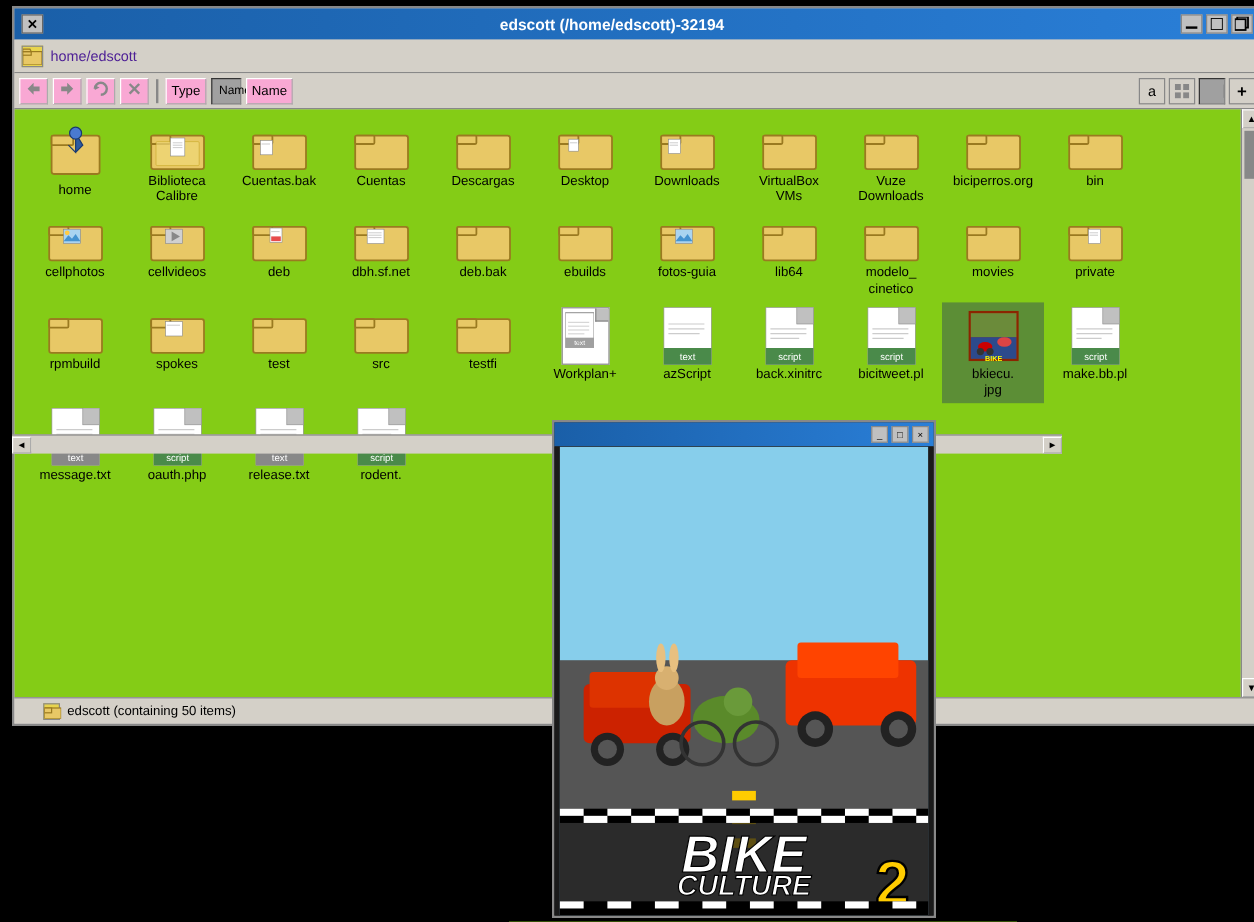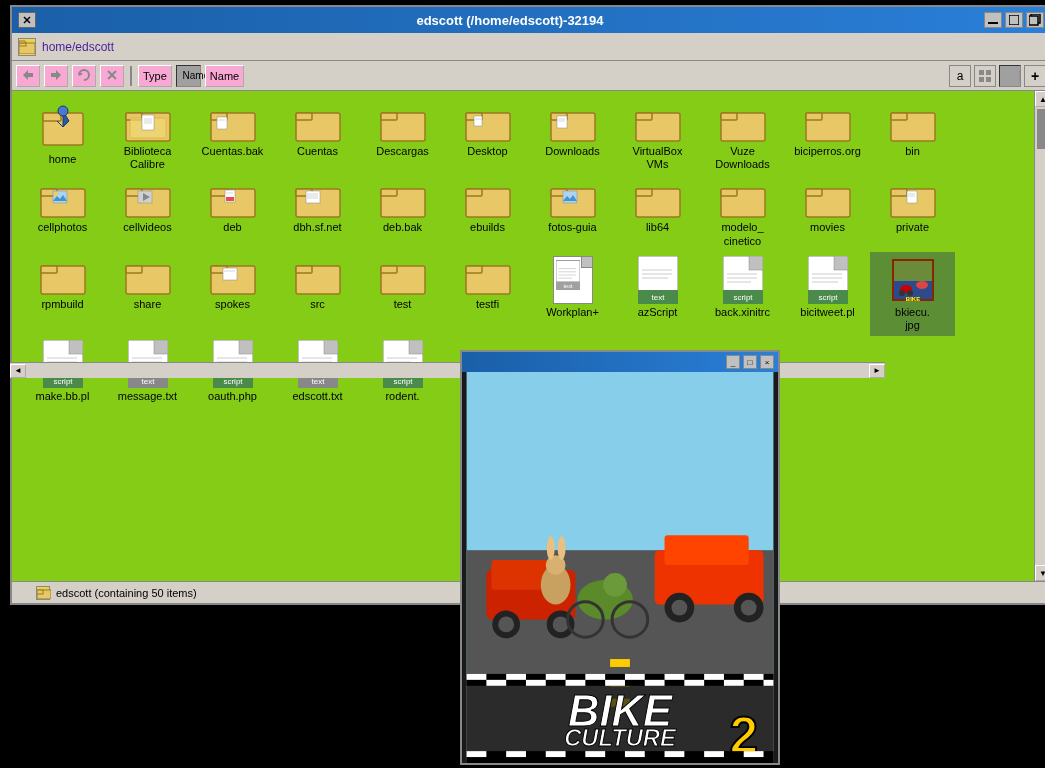--- a/index.html
+++ b/index.html
@@ -686,60 +686,51 @@
       <div class="file-item">
         <div class="folder-icon">
           <svg width="48" height="40" viewBox="0 0 48 40">
             <rect x="2" y="10" width="44" height="28" rx="2" fill="#e8c866" stroke="#9a7a20" stroke-width="1.5"></rect>
             <rect x="2" y="10" width="16" height="7" rx="1" fill="#e8c866" stroke="#9a7a20" stroke-width="1.5"></rect>
           </svg>
         </div>
         <span class="file-label">rpmbuild</span>
       </div>
 
-      <div class="file-item">
-        <div class="folder-icon">
-          <svg width="48" height="40" viewBox="0 0 48 40">
-            <rect x="2" y="10" width="44" height="28" rx="2" fill="#e8c866" stroke="#9a7a20" stroke-width="1.5"></rect>
-            <rect x="2" y="10" width="16" height="7" rx="1" fill="#e8c866" stroke="#9a7a20" stroke-width="1.5"></rect>
-          </svg>
-        </div>
-        <span class="file-label">share</span>
-      </div>
 
       <div class="file-item">
         <div class="folder-icon">
           <svg width="48" height="40" viewBox="0 0 48 40">
             <rect x="2" y="10" width="44" height="28" rx="2" fill="#e8c866" stroke="#9a7a20" stroke-width="1.5"></rect>
             <rect x="2" y="10" width="16" height="7" rx="1" fill="#e8c866" stroke="#9a7a20" stroke-width="1.5"></rect>
             <rect x="14" y="12" width="14" height="12" fill="white" stroke="#888" stroke-width="0.5"></rect>
             <line x1="15" y1="15" x2="26" y2="15" stroke="#aaa" stroke-width="0.5"></line>
           </svg>
         </div>
         <span class="file-label">spokes</span>
       </div>
 
       <div class="file-item">
         <div class="folder-icon">
           <svg width="48" height="40" viewBox="0 0 48 40">
             <rect x="2" y="10" width="44" height="28" rx="2" fill="#e8c866" stroke="#9a7a20" stroke-width="1.5"></rect>
             <rect x="2" y="10" width="16" height="7" rx="1" fill="#e8c866" stroke="#9a7a20" stroke-width="1.5"></rect>
           </svg>
         </div>
+        <span class="file-label">test</span>
+      </div>
+
+      <div class="file-item">
+        <div class="folder-icon">
+          <svg width="48" height="40" viewBox="0 0 48 40">
+            <rect x="2" y="10" width="44" height="28" rx="2" fill="#e8c866" stroke="#9a7a20" stroke-width="1.5"></rect>
+            <rect x="2" y="10" width="16" height="7" rx="1" fill="#e8c866" stroke="#9a7a20" stroke-width="1.5"></rect>
+          </svg>
+        </div>
         <span class="file-label">src</span>
-      </div>
-
-      <div class="file-item">
-        <div class="folder-icon">
-          <svg width="48" height="40" viewBox="0 0 48 40">
-            <rect x="2" y="10" width="44" height="28" rx="2" fill="#e8c866" stroke="#9a7a20" stroke-width="1.5"></rect>
-            <rect x="2" y="10" width="16" height="7" rx="1" fill="#e8c866" stroke="#9a7a20" stroke-width="1.5"></rect>
-          </svg>
-        </div>
-        <span class="file-label">test</span>
       </div>
 
       <div class="file-item">
         <div class="folder-icon">
           <svg width="48" height="40" viewBox="0 0 48 40">
             <rect x="2" y="10" width="44" height="28" rx="2" fill="#e8c866" stroke="#9a7a20" stroke-width="1.5"></rect>
             <rect x="2" y="10" width="16" height="7" rx="1" fill="#e8c866" stroke="#9a7a20" stroke-width="1.5"></rect>
           </svg>
         </div>
         <span class="file-label">testfi</span>
@@ -877,21 +868,21 @@
           <svg width="40" height="48" viewBox="0 0 40 48">
             <rect x="0" y="0" width="40" height="48" fill="white" stroke="#888" stroke-width="1"></rect>
             <rect x="26" y="0" width="14" height="14" fill="#c0c0c0" stroke="#888" stroke-width="0.5"></rect>
             <line x1="4" y1="18" x2="34" y2="18" stroke="#ccc" stroke-width="1"></line>
             <line x1="4" y1="22" x2="34" y2="22" stroke="#ccc" stroke-width="1"></line>
             <line x1="4" y1="26" x2="30" y2="26" stroke="#ccc" stroke-width="1"></line>
             <rect x="0" y="34" width="40" height="14" fill="#888"></rect>
             <text x="20" y="44" text-anchor="middle" font-size="8" fill="white">text</text>
           </svg>
         </div>
-        <span class="file-label">edscott.txt</span>
+        <span class="file-label">release.txt</span>
       </div>
 
       <div class="file-item">
         <div class="file-icon">
           <svg width="40" height="48" viewBox="0 0 40 48">
             <rect x="0" y="0" width="40" height="48" fill="white" stroke="#888" stroke-width="1"></rect>
             <rect x="26" y="0" width="14" height="14" fill="#c0c0c0" stroke="#888" stroke-width="0.5"></rect>
             <line x1="4" y1="18" x2="34" y2="18" stroke="#ccc" stroke-width="1"></line>
             <line x1="4" y1="22" x2="28" y2="22" stroke="#ccc" stroke-width="1"></line>
             <line x1="4" y1="26" x2="32" y2="26" stroke="#ccc" stroke-width="1"></line>

